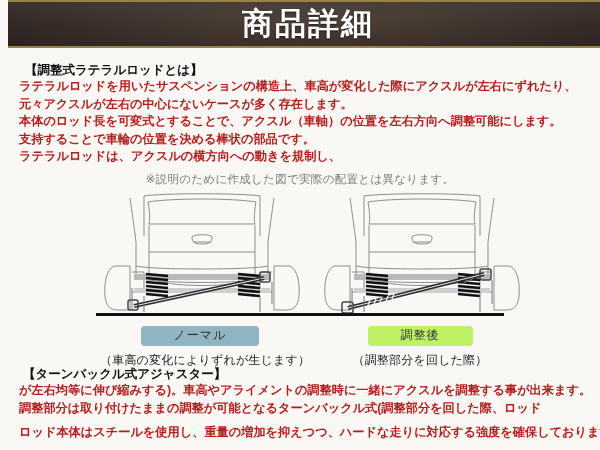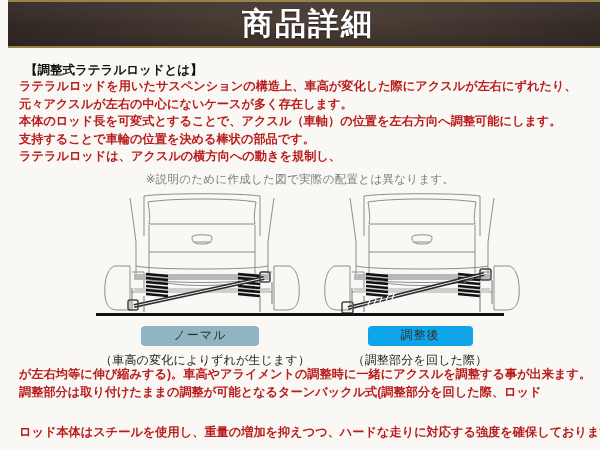--- a/index.html
+++ b/index.html
@@ -218,25 +218,26 @@
   </div>
 
   <div class="ground"></div>
 
   <div class="labelgroup" id="label-normal">
     <span class="badge badge-normal" style="background: rgb(145, 180, 194);">ノーマル</span>
     <div class="caption">（車高の変化によりずれが生じます）</div>
   </div>
 
   <div class="labelgroup" id="label-adjusted">
-    <span class="badge badge-adjusted" style="background: #0ea5e9;">調整後</span>
+    <span class="badge badge-adjusted" style="background: #bef264;">調整後</span>
     <div class="caption">（調整部分を回した際）</div>
   </div>
 
   <div class="block" id="turnbuckle">
+    <div class="heading">【ターンバックル式アジャスター】</div>
     <div class="para">が左右均等に伸び縮みする)。車高やアライメントの調整時に一緒にアクスルを調整する事が出来ます。</div>
     <div class="para">調整部分は取り付けたままの調整が可能となるターンバックル式(調整部分を回した際、ロッド</div>
   </div>
 
   <div class="block" id="closing">
     <div class="para">ロッド本体はスチールを使用し、重量の増加を抑えつつ、ハードな走りに対応する強度を確保しております。</div>
   </div>
 
 </div>
 

